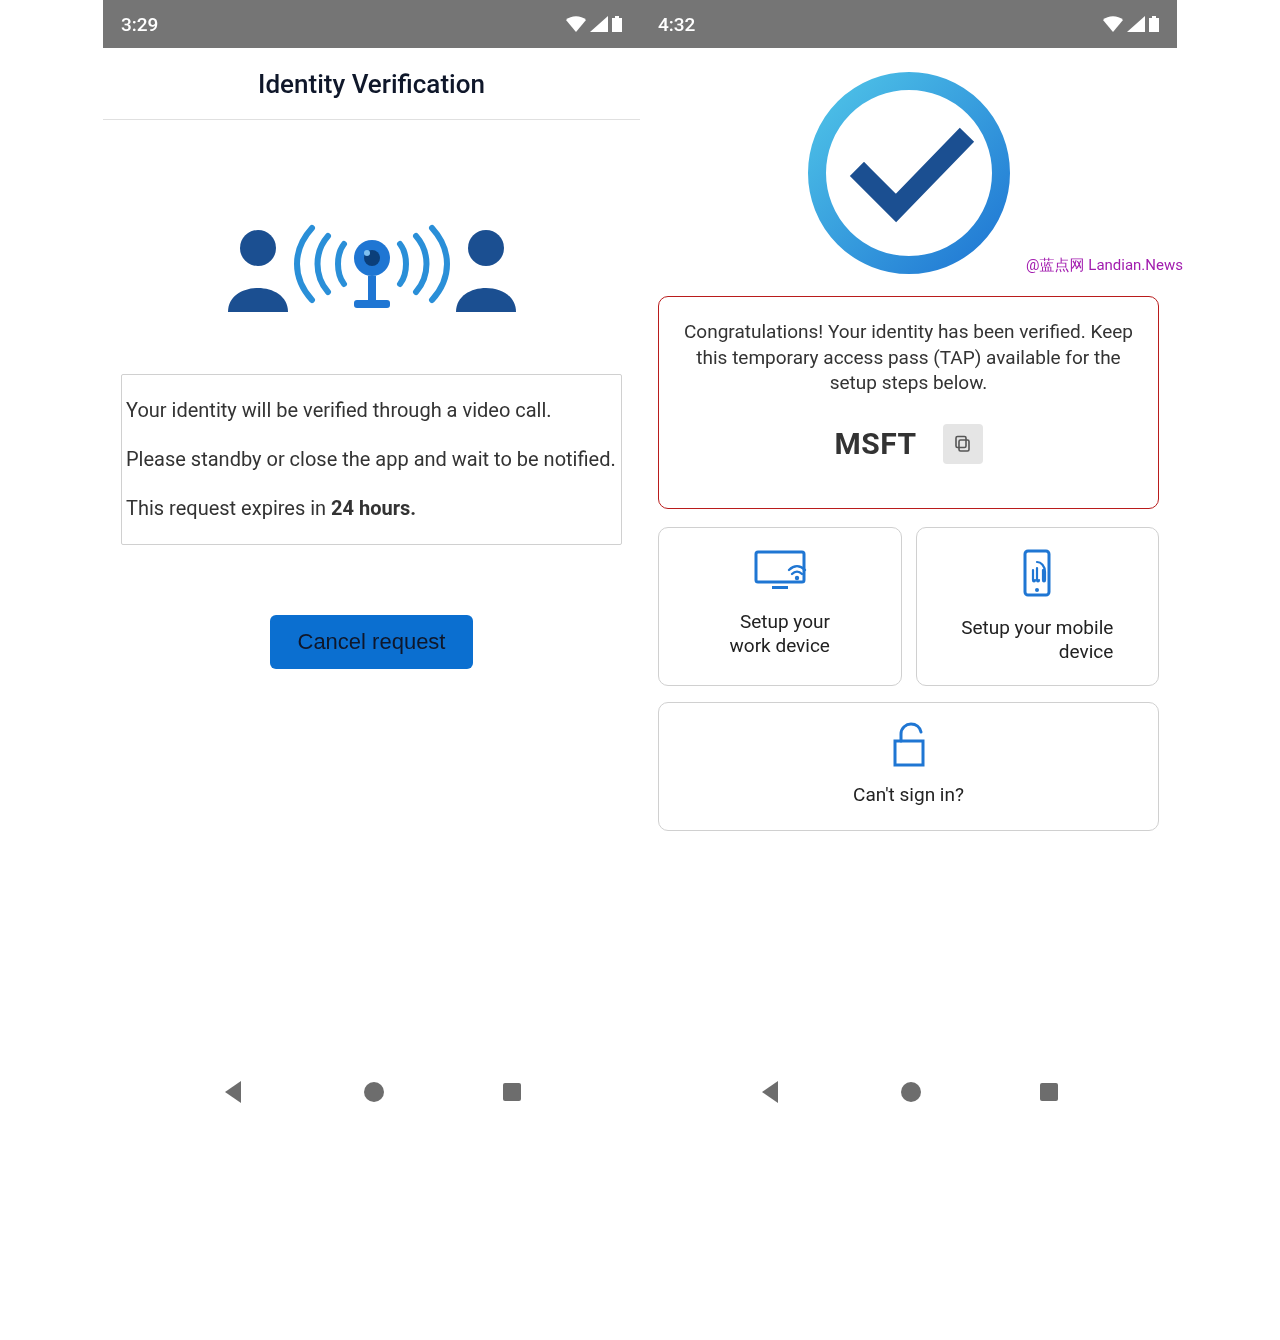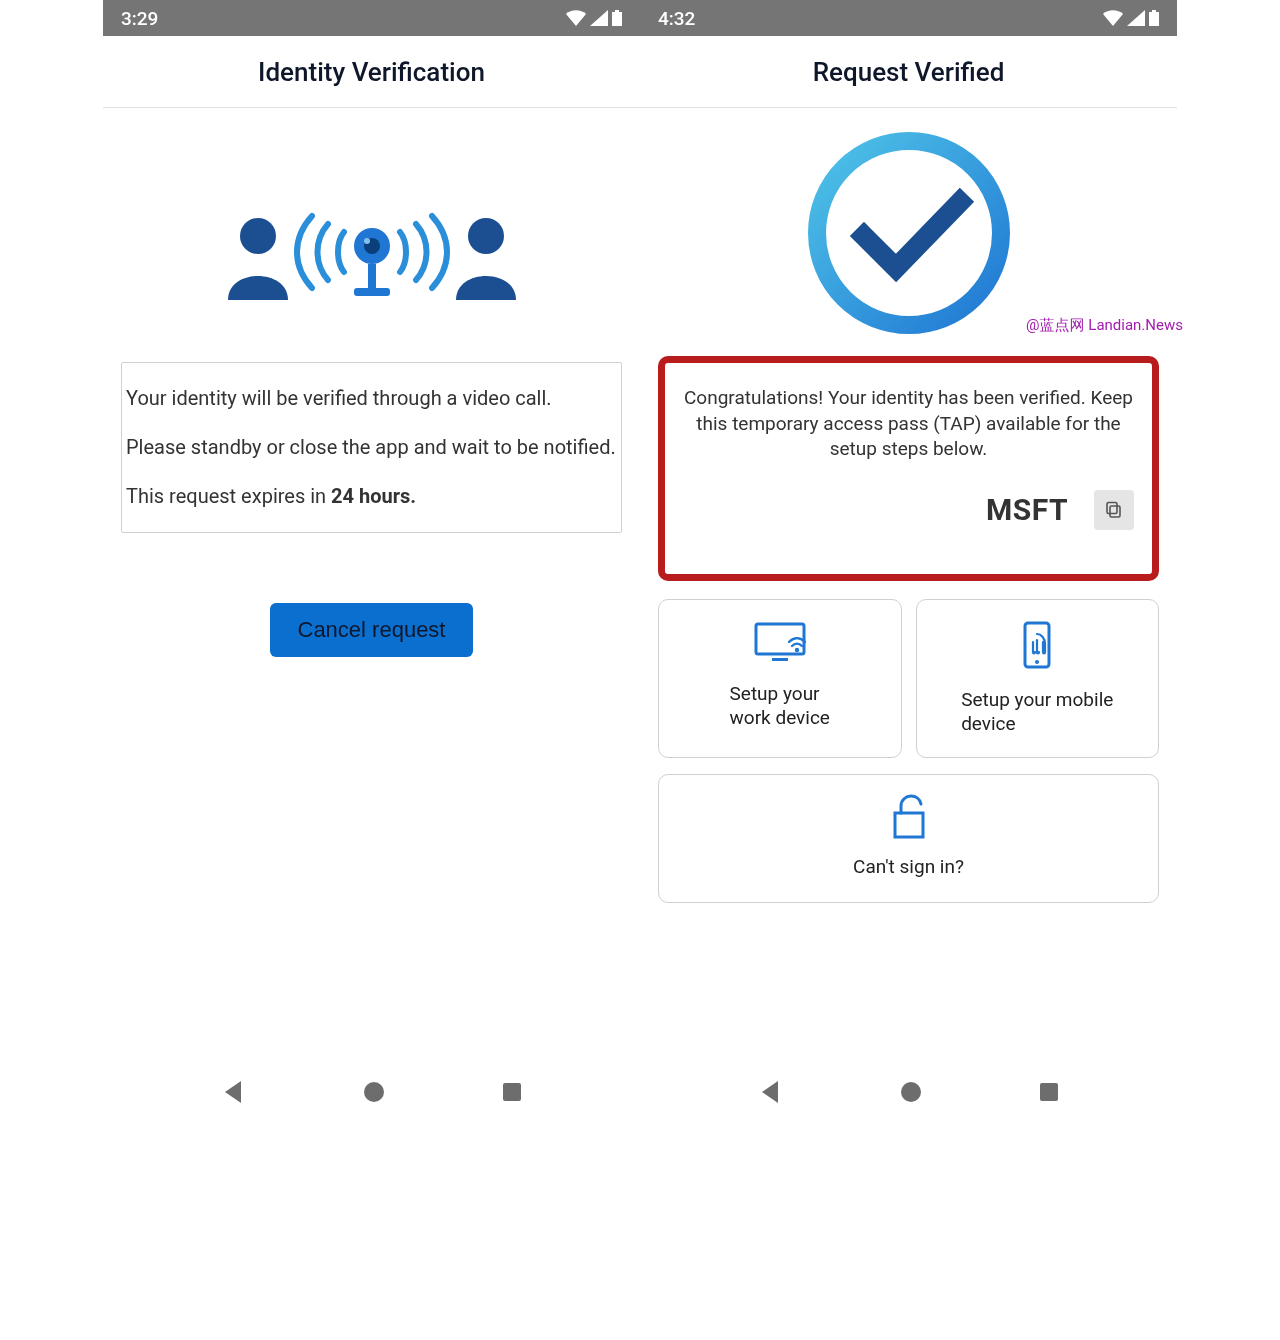--- a/index.html
+++ b/index.html
@@ -18,21 +18,21 @@
     flex-direction: row;
     position: relative;
   }
   .phone {
     width: 537px;
     display: flex;
     flex-direction: column;
     position: relative;
   }
   .status-bar {
-    height: 36px;
+    height: 48px;
     background: #757575;
     color: #fff;
     display: flex;
     align-items: center;
     justify-content: space-between;
     padding: 0 18px;
     font-size: 19px;
     font-weight: 500;
   }
   .status-icons { display: flex; align-items: center; gap: 4px; }
@@ -81,32 +81,32 @@
     padding: 14px 28px;
     font-size: 22px;
     font-weight: 500;
     cursor: pointer;
     align-self: center;
     margin-top: 70px;
   }
   
   .check-wrap { display:flex; justify-content:center; margin: 6px 0 18px; }
   .verified-card {
-    border: 7px solid #b91c1c;
+    border: 1px solid #b91c1c;
     border-radius: 10px;
     padding: 22px 18px 26px;
     text-align: center;
     color: #333;
   }
   .verified-card .congrats { font-size: 19px; line-height: 1.35; }
   .tap-row {
     margin: 28px 0 18px;
     display: flex;
     align-items: center;
-    justify-content: flex-end;
+    justify-content: center;
     gap: 26px;
   }
   .tap-code { font-size: 30px; font-weight: 700; letter-spacing: 0.5px; }
   .copy-btn {
     width: 40px; height: 40px;
     background: #e5e5e5;
     border: none;
     border-radius: 4px;
     display:flex; align-items:center; justify-content:center;
     cursor:pointer;
@@ -121,21 +121,21 @@
   .action-card {
     flex: 1;
     border: 1px solid #d0d0d0;
     border-radius: 10px;
     padding: 20px 10px 22px;
     display:flex;
     flex-direction: column;
     align-items: center;
     gap: 16px;
     cursor: pointer;
-    text-align:left;
+    text-align:right;
   }
   .action-card .label { font-size: 19px; color:#222; line-height:1.25; }
   .action-full {
     margin-top: 16px;
     border: 1px solid #d0d0d0;
     border-radius: 10px;
     padding: 18px 18px 24px;
     display:flex;
     flex-direction: column;
     align-items: center;
@@ -254,23 +254,20 @@
             <path fill="#fff" d="M10 16 L0 4 C5 -1 15 -1 20 4 Z"></path>
           </svg>
         <svg width="18" height="16" viewBox="0 0 18 16">
             <path fill="#fff" d="M0 16 L18 16 L18 0 Z"></path>
           </svg>
         <svg width="10" height="16" viewBox="0 0 10 16">
             <rect x="0" y="2" width="10" height="14" fill="#fff"></rect>
             <rect x="3" y="0" width="4" height="2" fill="#fff"></rect>
           </svg>
       </span>
-    </div>
-    <div class="app-bar">
-      <span class="app-title">Request Verified</span>
     </div>
 
     <div class="content">
       <div class="check-wrap">
         <svg width="210" height="210" viewBox="0 0 210 210">
           <defs>
             <linearGradient id="ringGrad" x1="0" y1="0" x2="1" y2="1">
               <stop offset="0%" stop-color="#4fc4e8"></stop>
               <stop offset="100%" stop-color="#1f76d3"></stop>
             </linearGradient>

